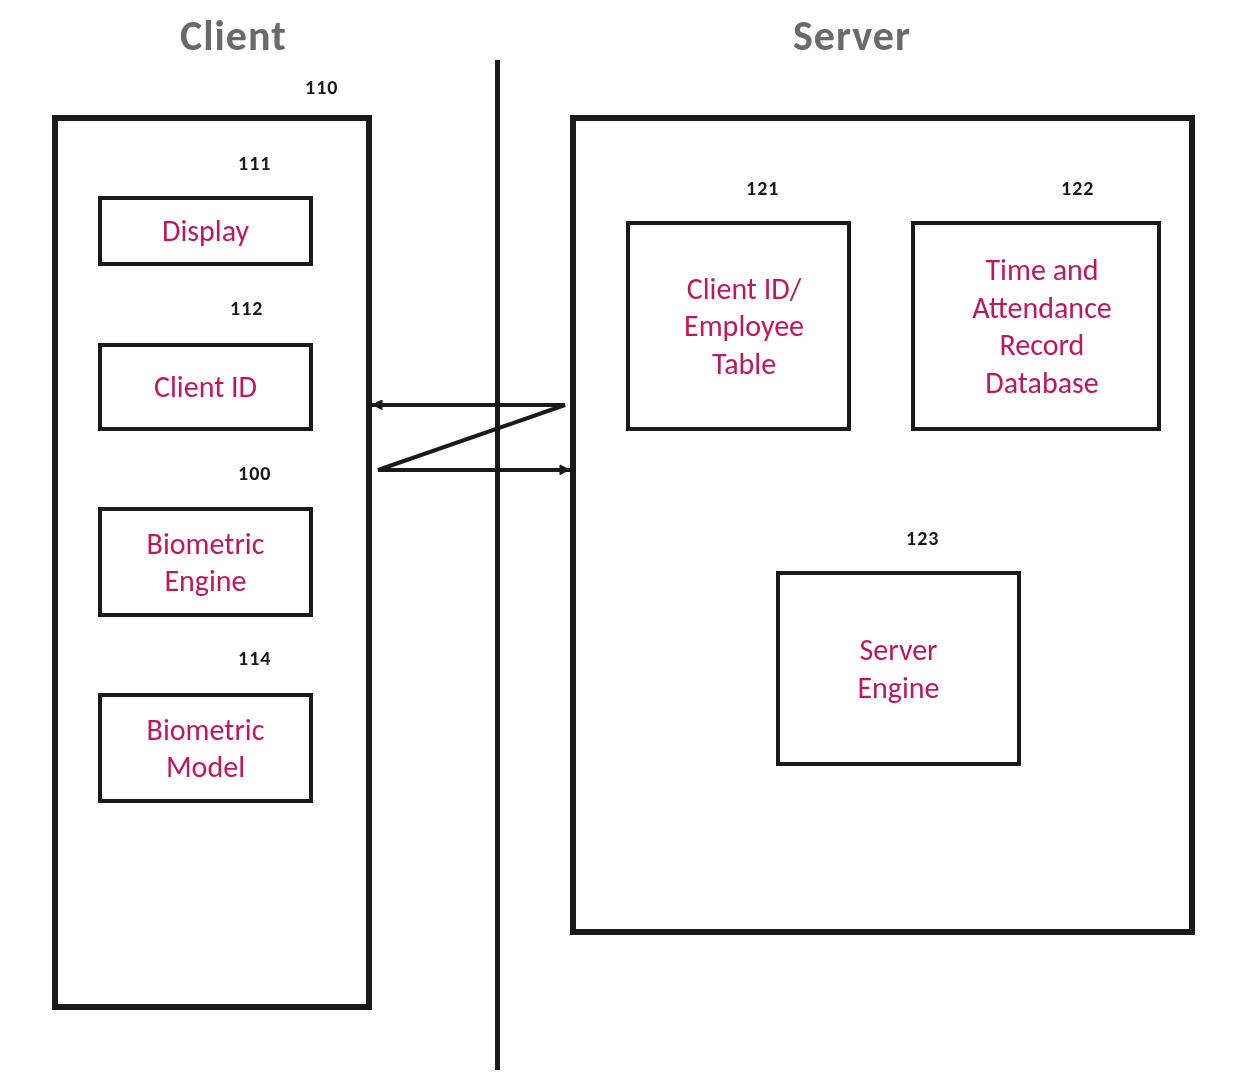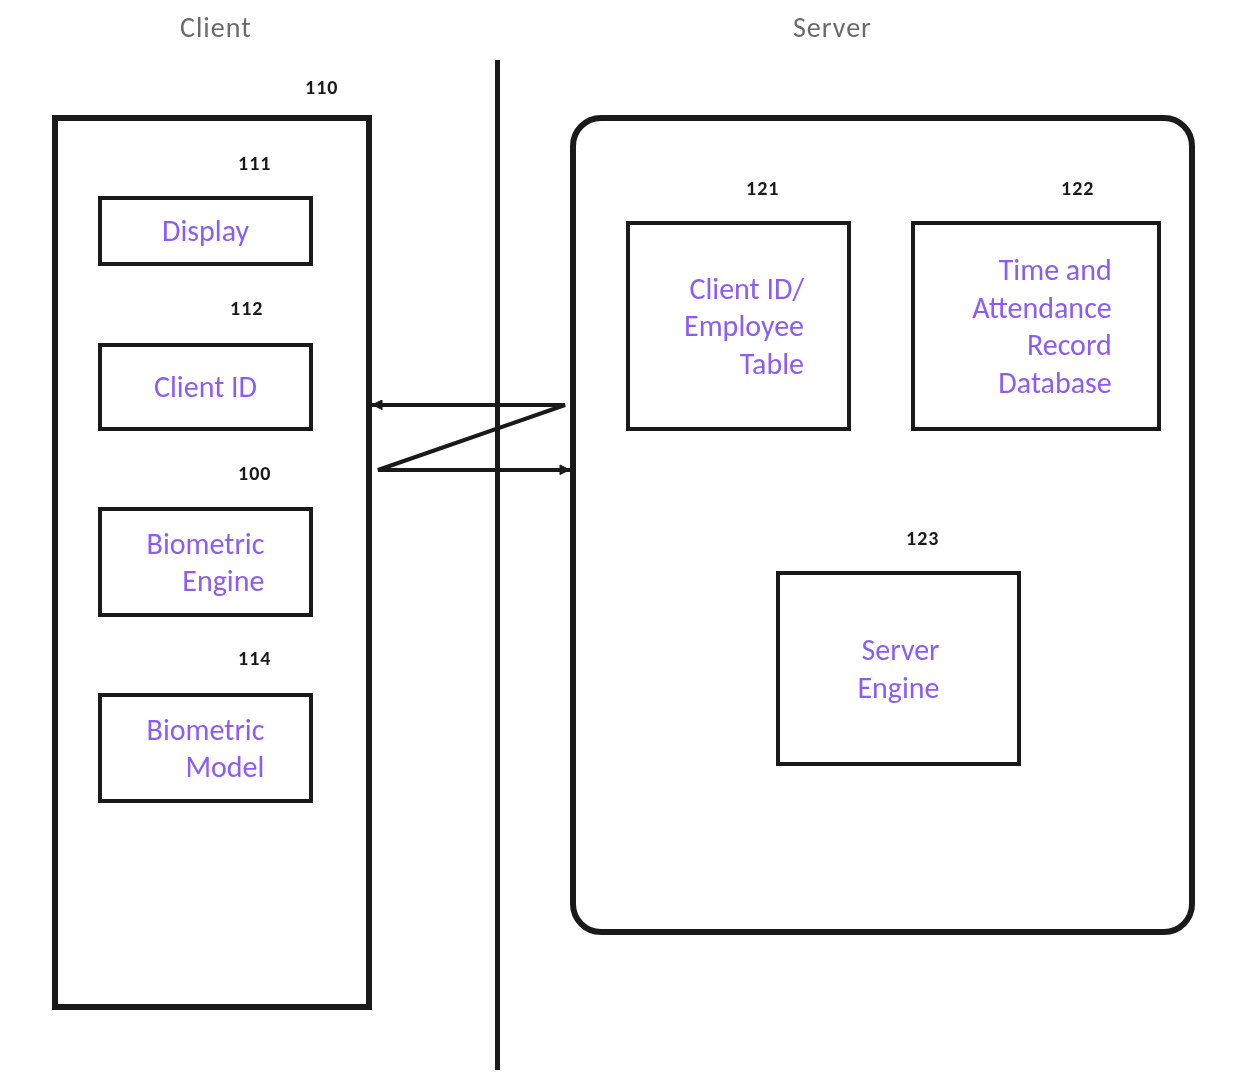--- a/index.html
+++ b/index.html
@@ -11,22 +11,22 @@
     font-family: "Segoe UI", "Calibri", Arial, sans-serif;
     color: #6a6a6a;
   }
   .canvas {
     position: relative;
     width: 1240px;
     height: 1087px;
   }
   .header {
     position: absolute;
-    font-size: 28px;
-    font-weight: 400;
+    font-size: 42px;
+    font-weight: 700;
     color: #6a6a6a;
     letter-spacing: 1px;
   }
   .ref {
     position: absolute;
     font-size: 20px;
     font-weight: 700;
     color: #1a1a1a;
     letter-spacing: 1px;
   }
@@ -37,24 +37,24 @@
     background: #ffffff;
   }
   .inner-box {
     position: absolute;
     border: 4px solid #1a1a1a;
     box-sizing: border-box;
     background: #ffffff;
     display: flex;
     align-items: center;
     justify-content: center;
-    text-align: right;
+    text-align: center;
     font-size: 30px;
     line-height: 1.25;
-    color: #8b5cf6;
+    color: #be185d;
     padding: 4px;
   }
   .divider {
     position: absolute;
     background: #1a1a1a;
   }
   .conn {
     position: absolute;
     pointer-events: none;
   }
@@ -89,21 +89,21 @@
     </div>
 
     <div class="ref" style="left:180px; top:525px;">114</div>
     <div class="inner-box" style="left:40px; top:572px; width:215px; height:110px; white-space:pre-line;">
       <span>Biometric
 Model</span>
     </div>
   </div>
 
   <div class="ref" style="left:1125px; top:75px;margin-top:44px;">120</div>
-  <div class="big-box" style="left:570px; top:115px; width:625px; height:820px;border-radius:31px;">
+  <div class="big-box" style="left:570px; top:115px; width:625px; height:820px;">
 
     <div class="ref" style="left:170px; top:55px;">121</div>
     <div class="inner-box" style="left:50px; top:100px; width:225px; height:210px; white-space:pre-line;padding-left:15px;">
       <span>Client ID/
 Employee
 Table</span>
     </div>
 
     <div class="ref" style="left:485px; top:55px;">122</div>
     <div class="inner-box" style="left:335px; top:100px; width:250px; height:210px; white-space:pre-line;padding-left:16px;">

